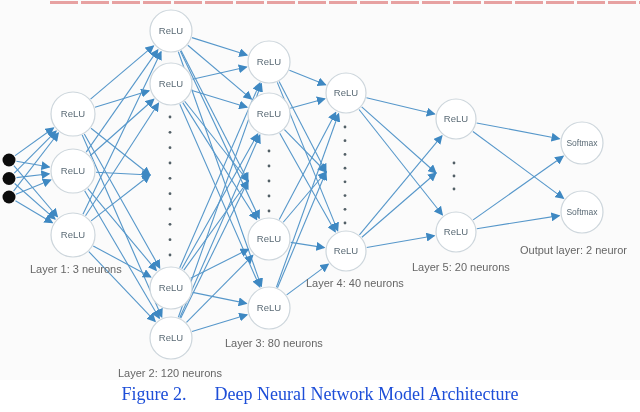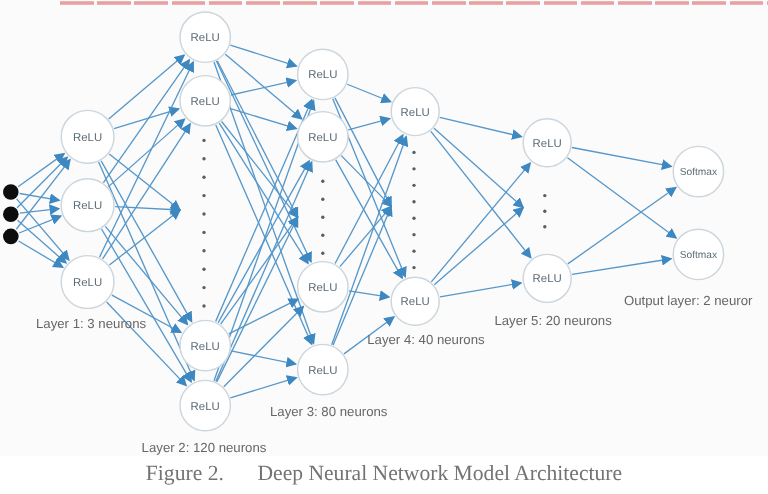--- a/index.html
+++ b/index.html
@@ -17,21 +17,21 @@
   .top-rule{
     position:absolute;top:1px;left:50px;width:590px;height:3px;
     
   }
   svg{position:absolute;left:0;top:0;}
   svg text{font-family:"Liberation Sans",sans-serif;}
   .caption{
     position:absolute;left:0;right:0;top:384px;height:26px;
     text-align:center;
     font-family:"Liberation Serif",serif;
-    font-size:18px;color:#737373;
+    font-size:18px;color:#1d4ed8;
     white-space:nowrap;
   }
   .cap-label{margin-right:28px;}
 </style>
 </head>
 <body>
 
 <div class="page">
   <div class="figure-area" style="background: rgb(251, 251, 251);">
     <div class="top-rule" style="left: 50px; width: 590px; height: 3px; background: repeating-linear-gradient(90deg, rgb(231, 161, 161) 0px, rgb(231, 161, 161) 28px, transparent 28px, transparent 31px);"></div>

